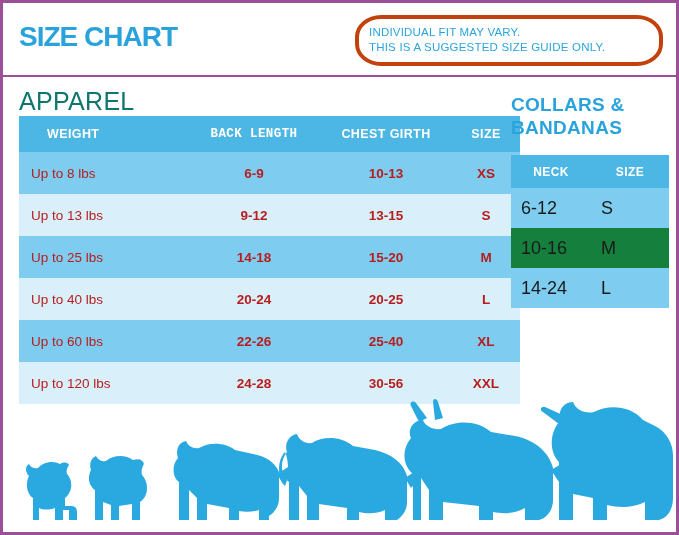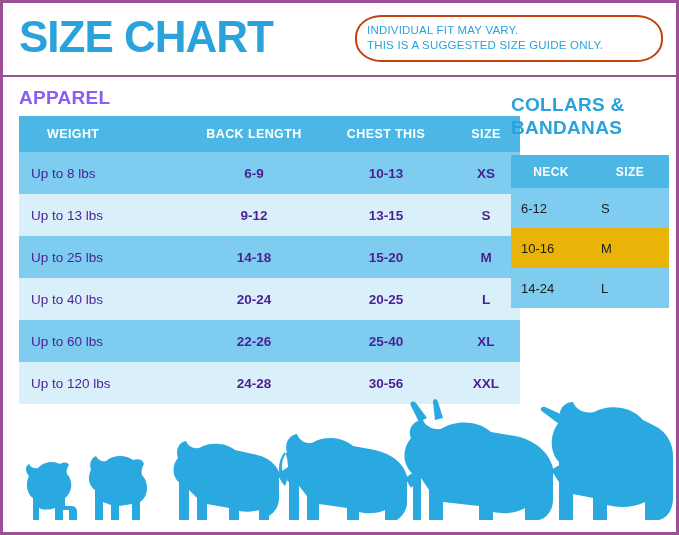--- a/index.html
+++ b/index.html
@@ -17,52 +17,52 @@
     background:#ffffff;
   }
   
   .header{
     position:relative;
     height:72px;
     padding:8px 14px 0 16px;
     box-sizing:border-box;
   }
   .title{
-    font-size:44px;
+    font-size:28px;
     font-weight:bold;
     color:#2aa3dc;
     letter-spacing:-1px;
     line-height:52px;
     display:inline-block;
     vertical-align:top;
   }
   .note{
     position:absolute;
     left:352px;top:12px;
     width:308px;
     padding:6px 10px 7px 10px;
     box-sizing:border-box;
-    border:2px solid #c2410c;
+    border:4px solid #c2410c;
     border-radius:26px/22px;
     color:#2aa3dc;
     font-size:11.5px;
     line-height:15px;
     letter-spacing:0.2px;
   }
   .note div{white-space:nowrap;}
   .hrule{
     position:absolute;
     left:0;right:0;top:72px;
     height:2px;background:#9b4f96;
   }
   
   .apparel-head{
     position:absolute;
     left:16px;top:84px;
-    font-size:19px;font-weight:bold;color:#8b5cf6;
+    font-size:25px;font-weight:normal;color:#0f766e;
     letter-spacing:0.3px;
   }
   .collars-head{
     position:absolute;
     left:508px;top:90px;
     font-size:19px;font-weight:bold;color:#2aa3dc;
     line-height:23px;
     letter-spacing:0.3px;
   }
   
@@ -77,62 +77,62 @@
     background:#4cb6e5;
     color:#ffffff;
     font-size:12.5px;
     font-weight:bold;
     height:34px;
     letter-spacing:0.4px;
   }
   .apparel-table td{
     height:40px;
     font-size:13.5px;
-    color:#4c1d95;
+    color:#b91c1c;
     text-align:center;
   }
   .apparel-table td.first{
     text-align:left;
     padding-left:12px;
   }
   .apparel-table th.first{
     text-align:left;
     padding-left:28px;
   }
   .apparel-table tr.band-dark td{background:#7ecdf0;}
   .apparel-table tr.band-light td{background:#d9f0fb;}
   .apparel-table td.bold{font-weight:bold;}
   .col-w{width:140px;}
-  .col-b{width:130px;}
+  .col-b{width:130px;font-family:Liberation Mono, monospace;}
   .col-c{width:130px;}
   .col-s{width:66px;}
   
   .collars-table{
     position:absolute;
     left:508px;top:152px;
     width:154px;
     table-layout:fixed;
   }
   .collars-table th{
     background:#4cb6e5;
     color:#ffffff;
     font-size:12px;
     font-weight:bold;
     height:31px;
     letter-spacing:0.4px;
   }
   .collars-table td{
     height:38px;
-    font-size:13px;
+    font-size:18px;
     color:#1a1a1a;
     text-align:left;
     padding-left:10px;
   }
   .collars-table tr.band-dark td{background:#7ecdf0;}
-  .collars-table tr.band-light td{background:#eab308;}
+  .collars-table tr.band-light td{background:#15803d;}
   .cc-neck{width:78px;}
   .cc-size{width:76px;}
   
   .dogs{
     position:absolute;
     left:0;bottom:4px;
     width:679px;height:130px;
   }
 </style>
 </head>
@@ -149,21 +149,21 @@
   </div>
   <div class="hrule"></div>
 
   <div class="apparel-head">APPAREL</div>
 
   <table class="apparel-table">
     <thead>
       <tr>
         <th class="first col-w">WEIGHT</th>
         <th class="col-b">BACK LENGTH</th>
-        <th class="col-c">CHEST THIS</th>
+        <th class="col-c">CHEST GIRTH</th>
         <th class="col-s">SIZE</th>
       </tr>
     </thead>
     <tbody>
       <tr class="band-dark">
         <td class="first">Up to 8 lbs</td>
         <td class="bold">6-9</td>
         <td class="bold">10-13</td>
         <td class="bold">XS</td>
       </tr>

